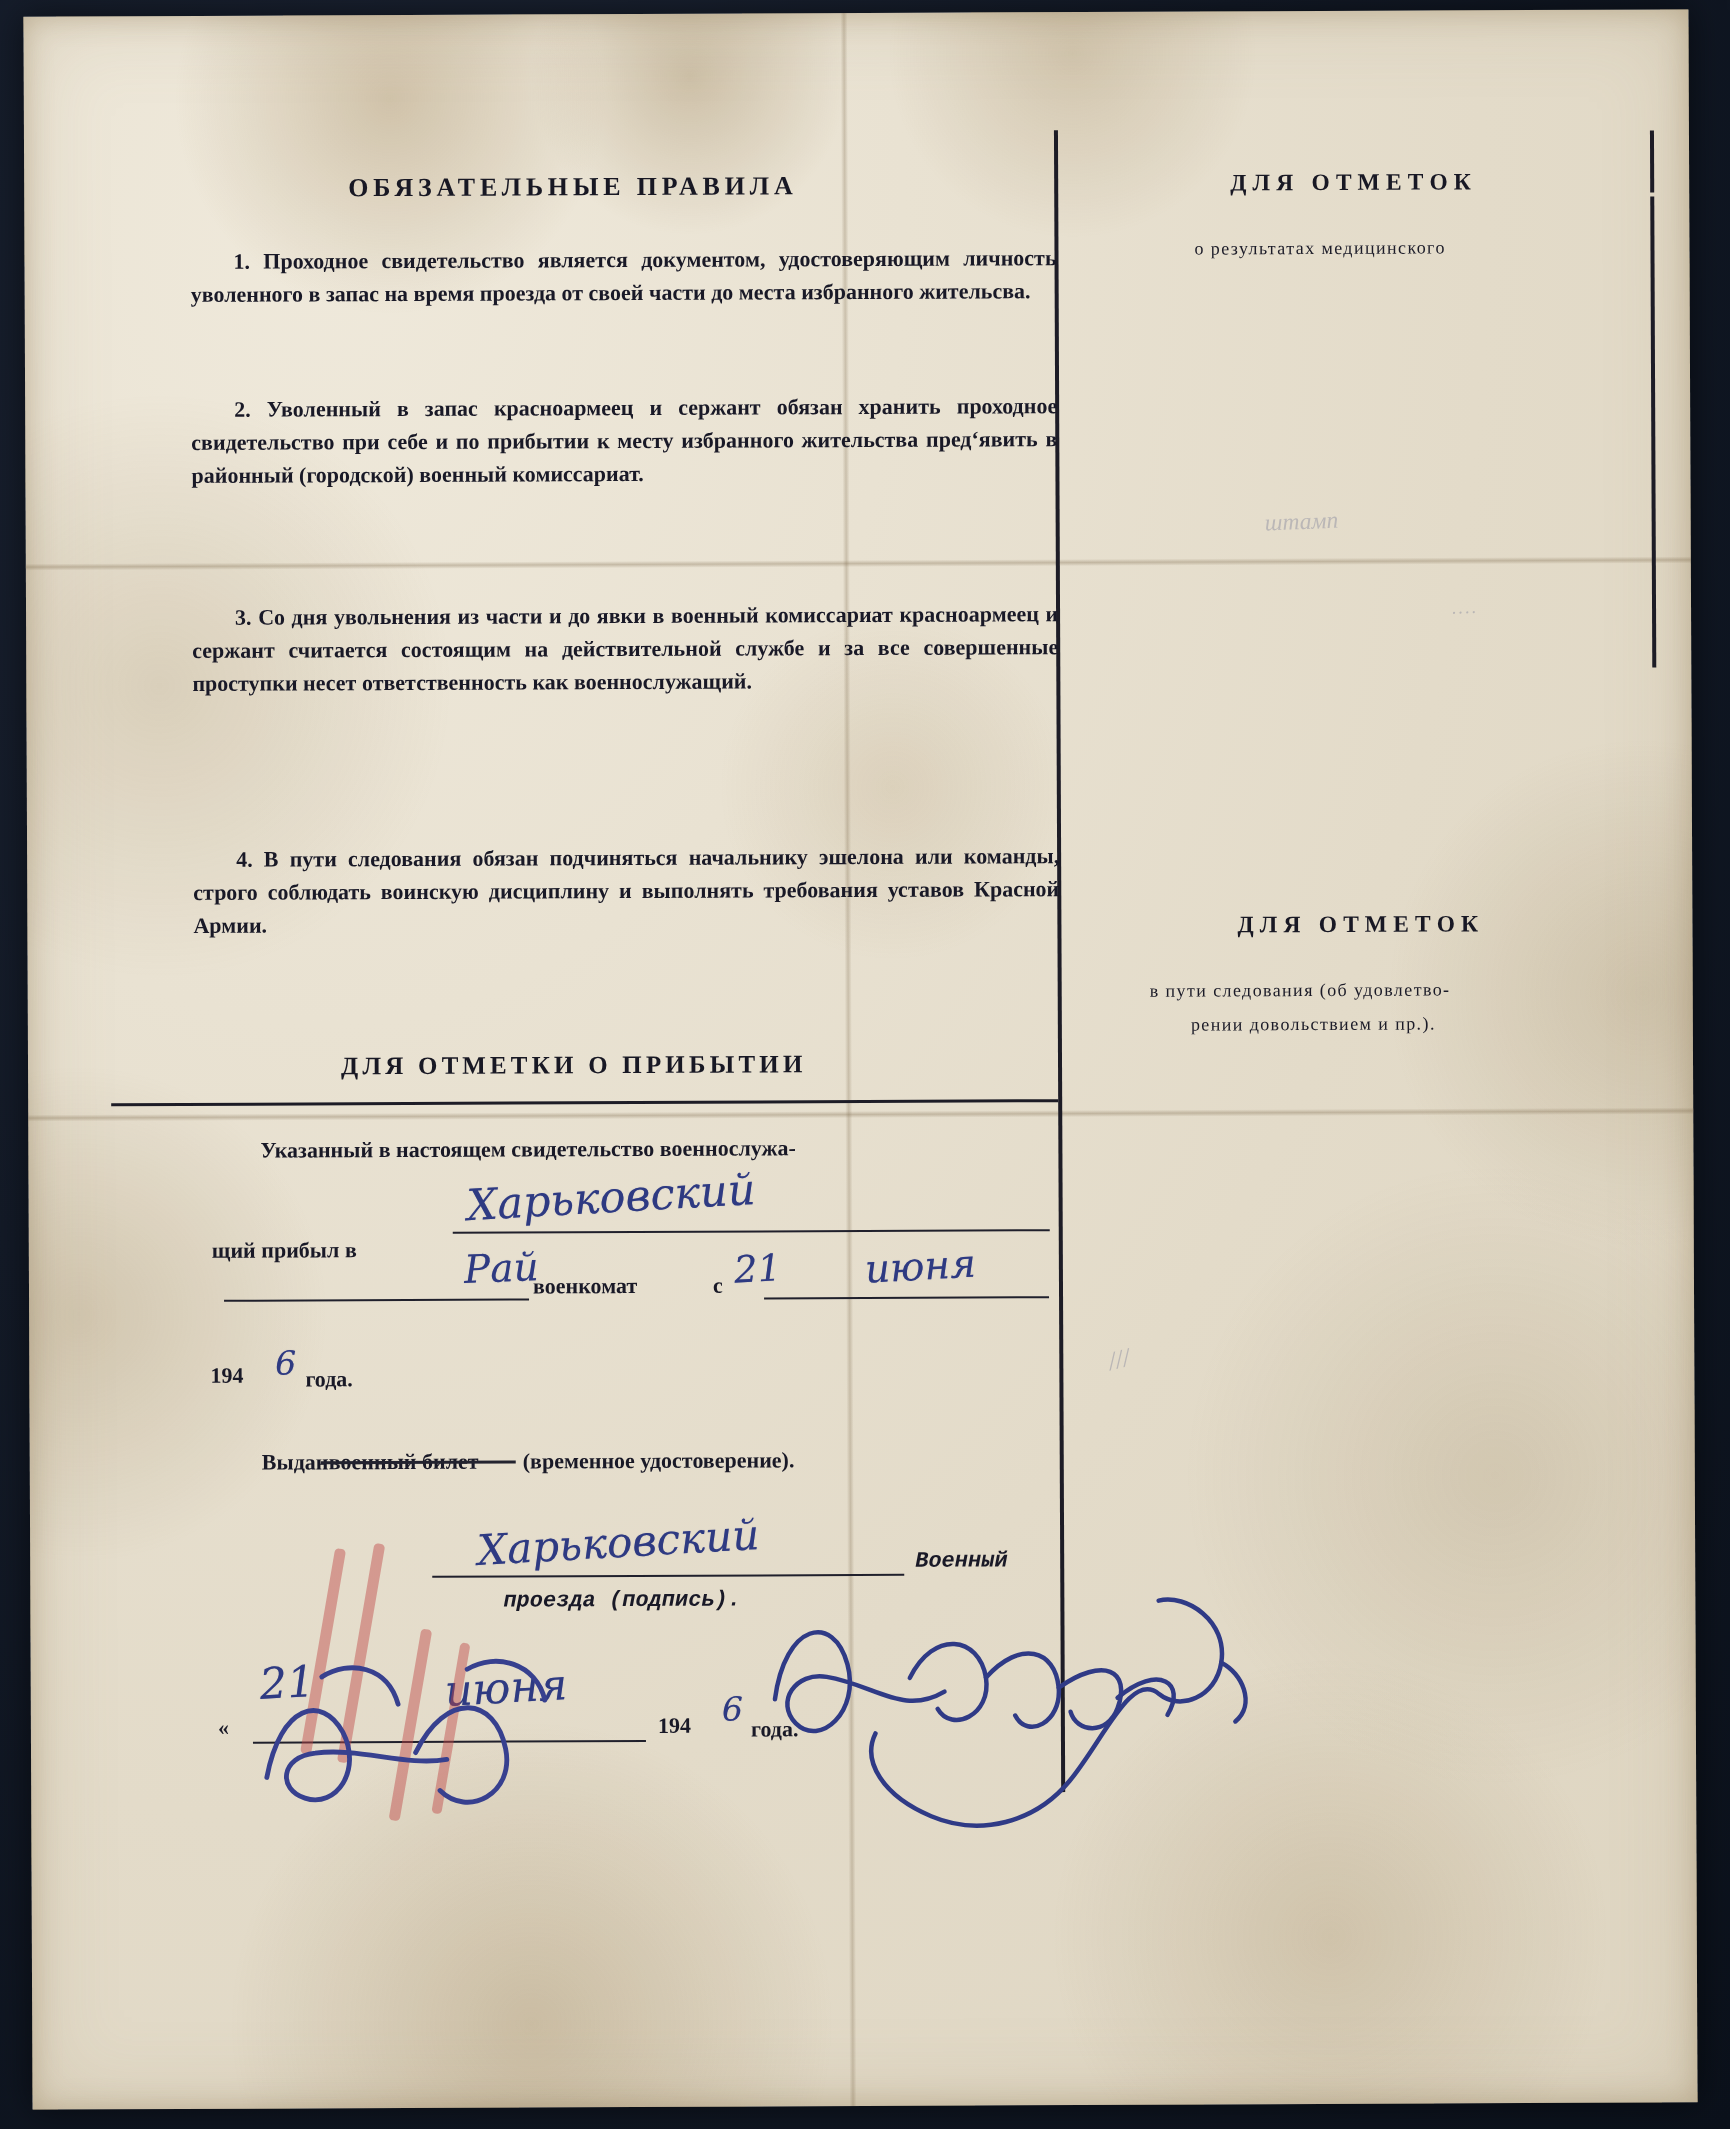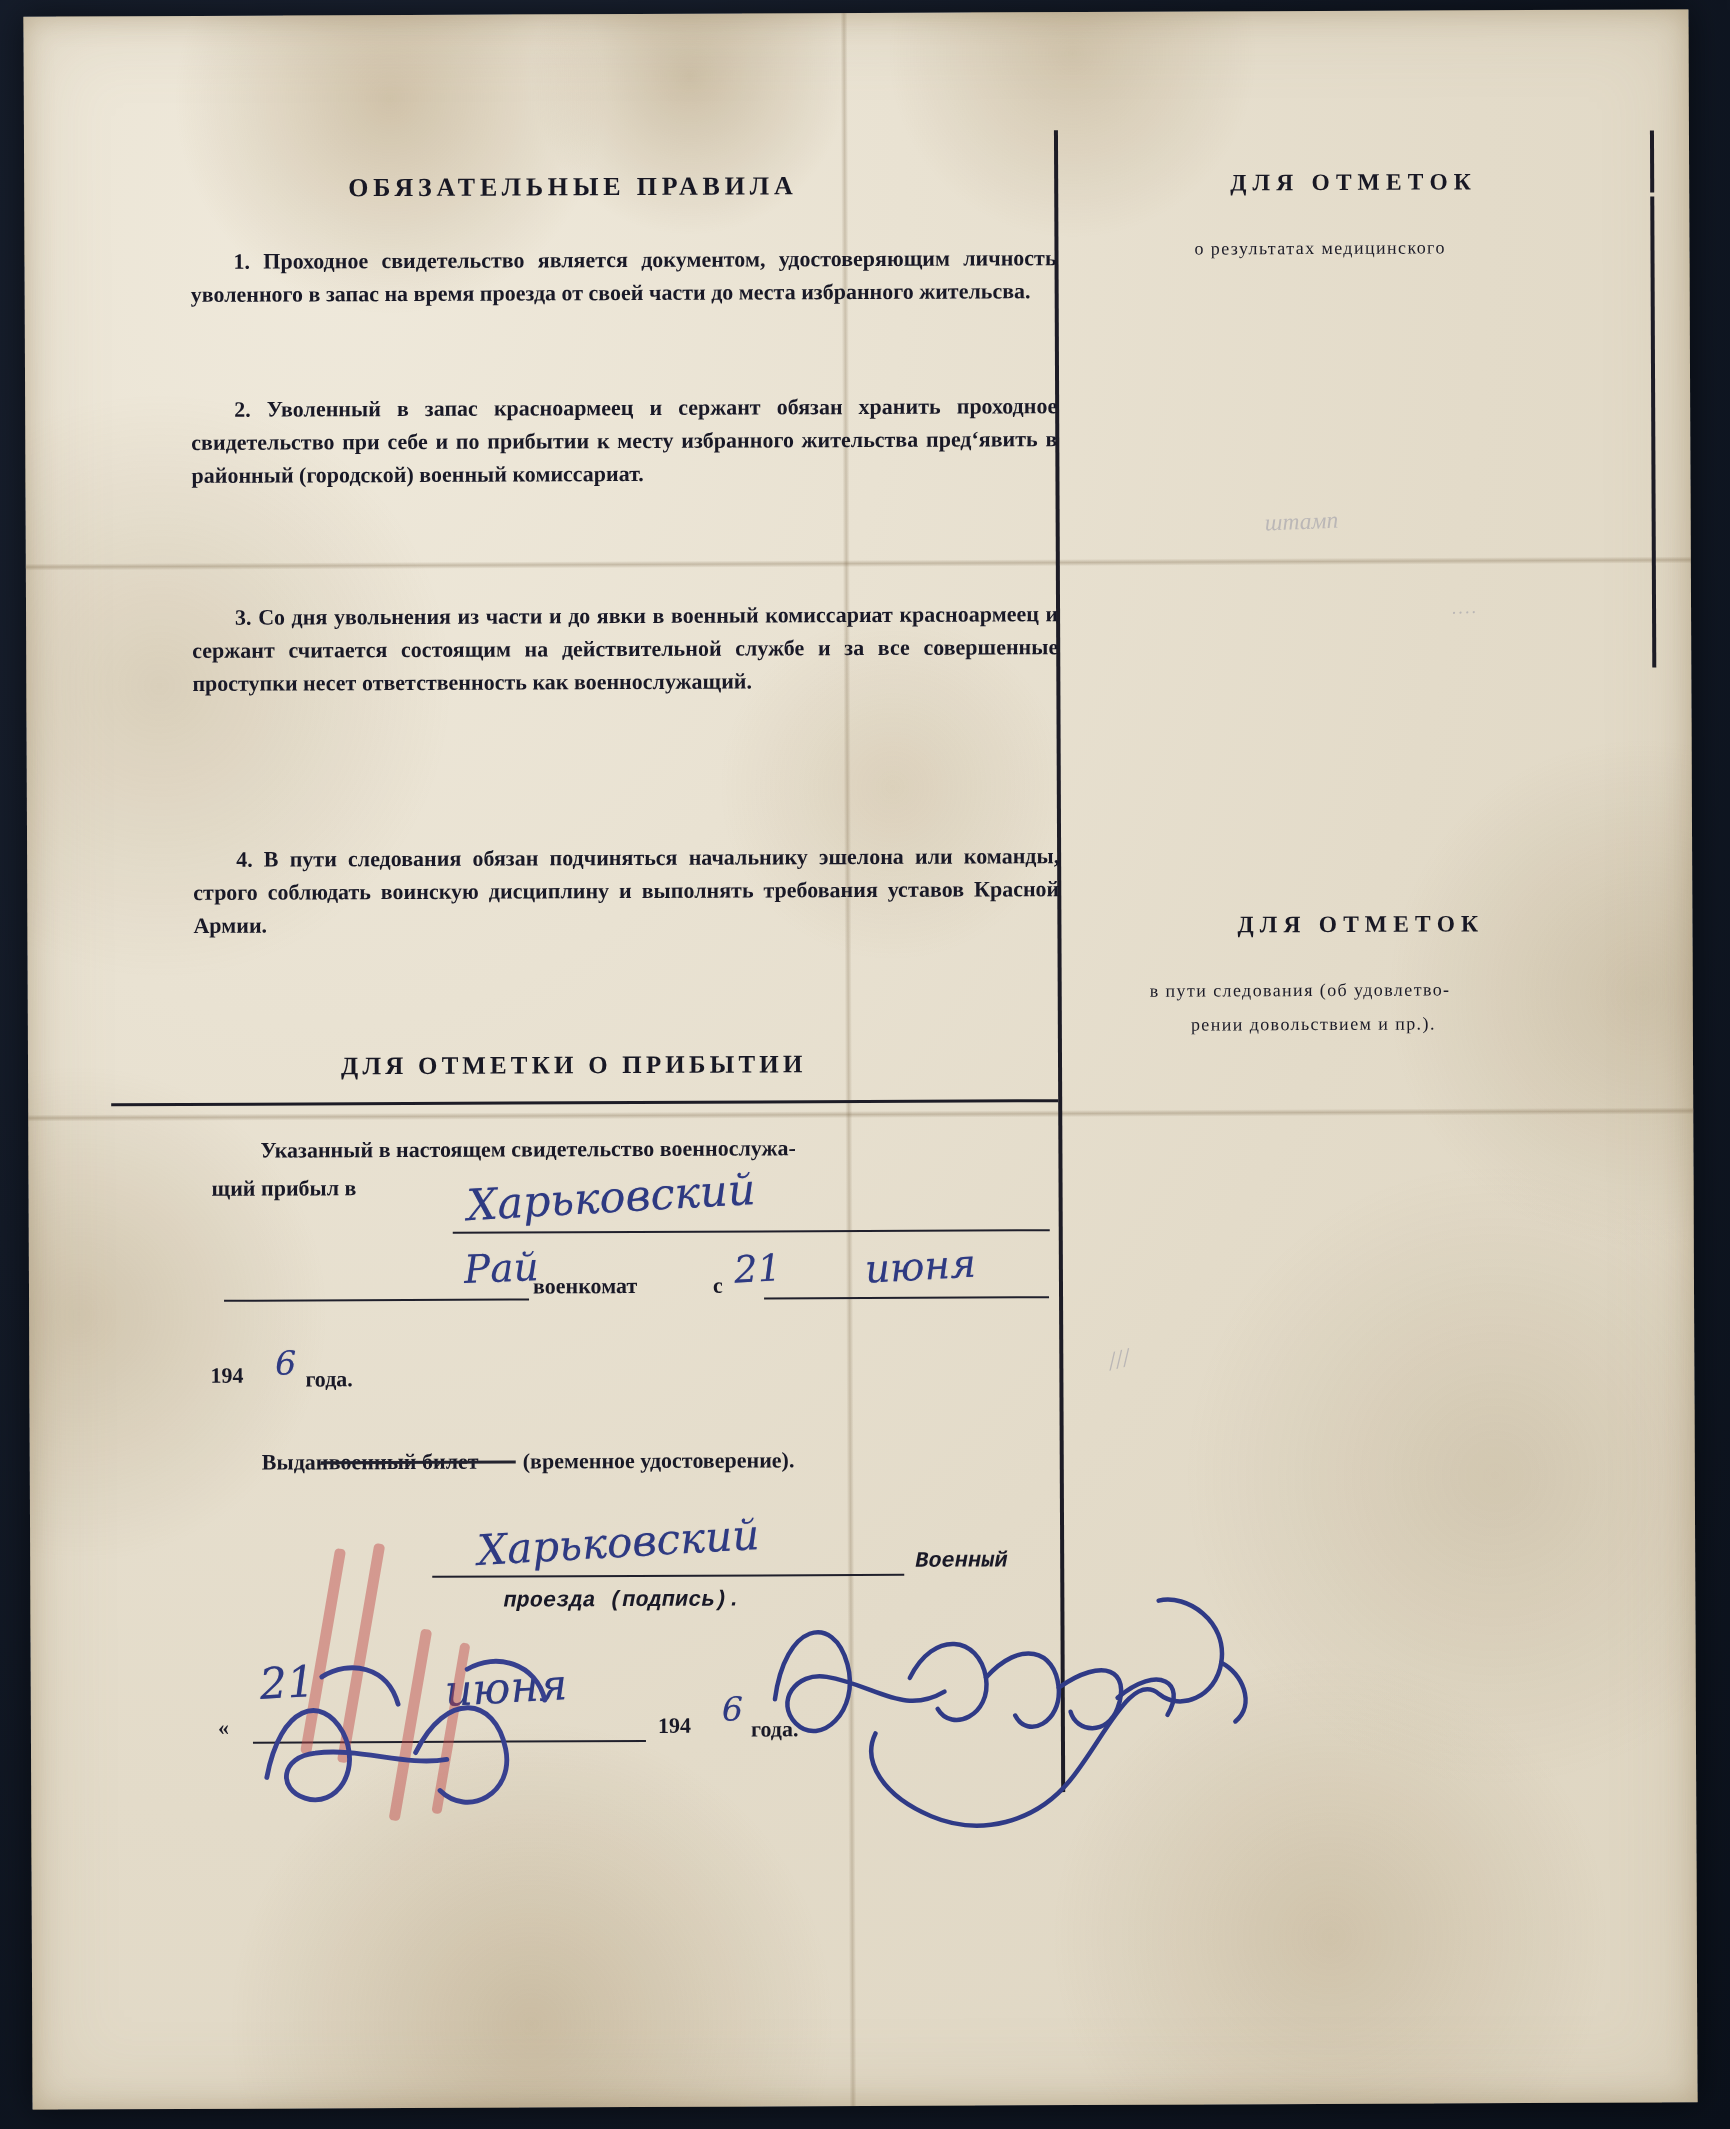--- a/index.html
+++ b/index.html
@@ -213,21 +213,21 @@
   <div class="sub" style="left: 1163px; top: 1003px;">рении довольствием и пр.).</div>
 
   <div class="ghost" style="left: 1239px; top: 497px; font-size: 23.5px;">штамп</div>
   <div class="ghost" style="left: 1426px; top: 587px; font-size: 18px; letter-spacing: 2.1px;">....</div>
   <div class="ghost" style="left: 1079px; top: 1333px; font-size: 26px; transform: rotate(-14deg);">///</div>
 
   <div class="hdr" style="left: 313px; top: 1037px; font-size: 25px; letter-spacing: 4.2px;">ДЛЯ ОТМЕТКИ О ПРИБЫТИИ</div>
 
   <div class="bodyline" style="left: 232px; top: 1118px;">Указанный в настоящем свидетельство военнослужа-</div>
 
-  <div class="bodyline" style="left: 183px; top: 1156px;">щий прибыл в</div>
+  <div class="bodyline" style="left: 183px; top: 1218px;">щий прибыл в</div>
   <div class="fillline" style="left: 424px; top: 1217px; width: 597px;"></div>
   <div class="hand" style="left: 438px; top: 1158px; font-size: 43px;">Харьковский</div>
 
   <div class="fillline" style="left: 195px; top: 1284px; width: 305px;"></div>
   <div class="hand" style="left: 435px; top: 1231px; font-size: 39px; transform: rotate(-2deg);">Рай</div>
   <div class="bodyline" style="left: 504px; top: 1255px;">военкомат</div>
   <div class="bodyline" style="left: 684px; top: 1255px;">с</div>
   <div class="hand" style="left: 705px; top: 1234px; font-size: 37px;">21</div>
   <div class="fillline" style="left: 735px; top: 1284px; width: 285px;"></div>
   <div class="hand" style="left: 836px; top: 1231px; font-size: 39px;">июня</div>

